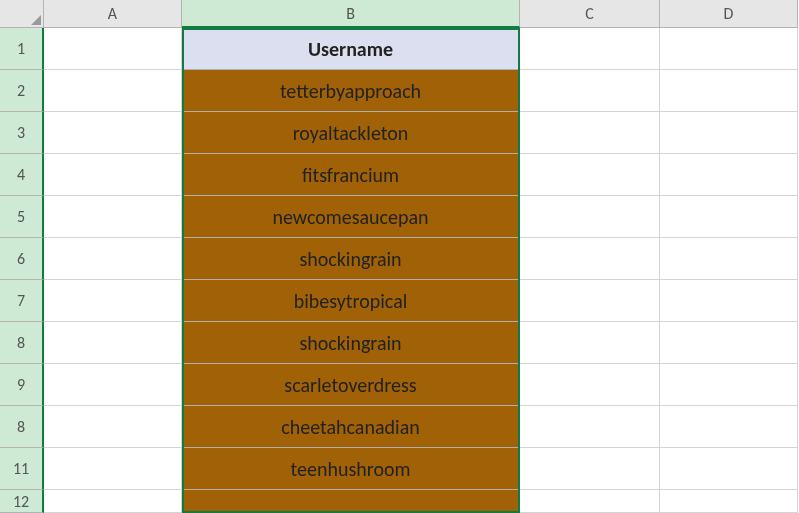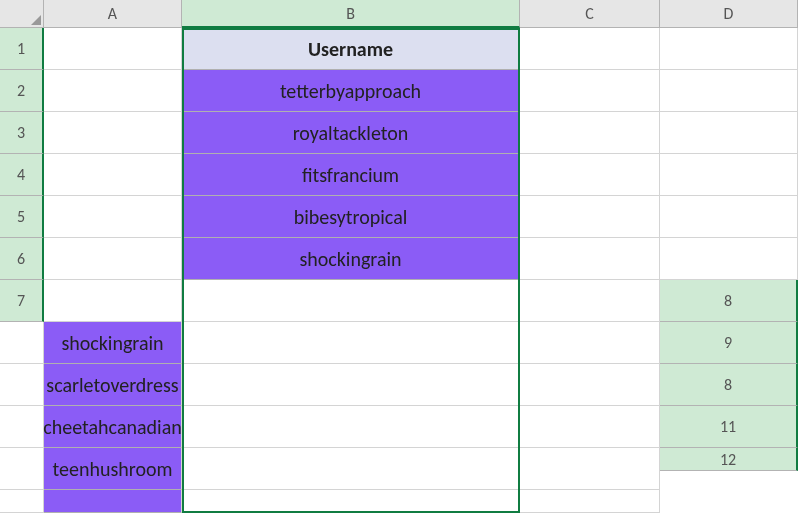--- a/index.html
+++ b/index.html
@@ -69,21 +69,21 @@
       border-bottom: 1px solid #d4d4d4;
       height: 42px;
       display: flex;
       align-items: center;
       padding: 0 18px;
       font-size: 20px;
       color: #222;
       background: #fff;
     }
     .cell.sel {
-      background: #8b5cf6;
+      background: #a16207;
       border-bottom: 1px solid #b0b0b0;
     }
     .cell.sel.header-cell {
       background: #dcdff0;
       font-weight: bold;
       justify-content: center;
     }
     .cell.center {
       justify-content: center;
     }
@@ -125,32 +125,33 @@
   <div class="cell"></div>
 
   <div class="row-header selected">4</div>
   <div class="cell"></div>
   <div class="cell sel center">fitsfrancium</div>
   <div class="cell"></div>
   <div class="cell"></div>
 
   <div class="row-header selected">5</div>
   <div class="cell"></div>
-  <div class="cell sel center">bibesytropical</div>
+  <div class="cell sel center">newcomesaucepan</div>
   <div class="cell"></div>
   <div class="cell"></div>
 
   <div class="row-header selected">6</div>
   <div class="cell"></div>
   <div class="cell sel center">shockingrain</div>
   <div class="cell"></div>
   <div class="cell"></div>
 
   <div class="row-header selected">7</div>
   <div class="cell"></div>
+  <div class="cell sel center">bibesytropical</div>
   <div class="cell"></div>
   <div class="cell"></div>
 
   <div class="row-header selected">8</div>
   <div class="cell"></div>
   <div class="cell sel center">shockingrain</div>
   <div class="cell"></div>
   <div class="cell"></div>
 
   <div class="row-header selected">9</div>

